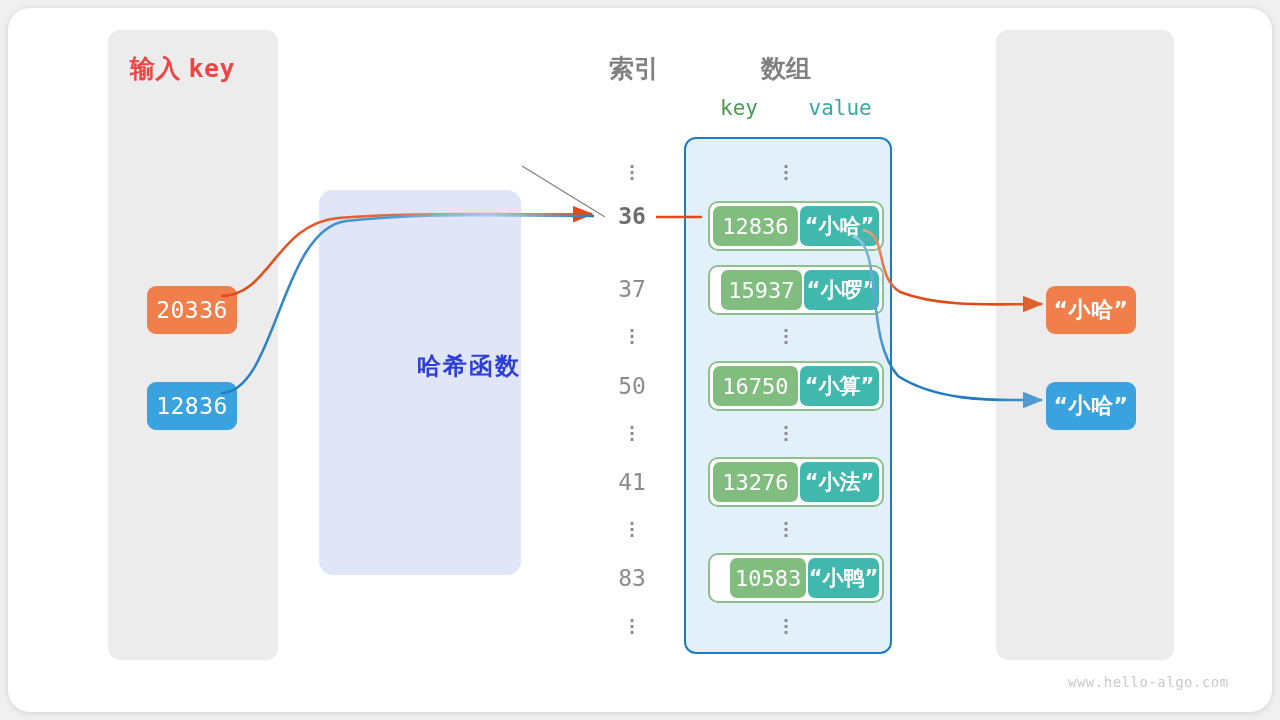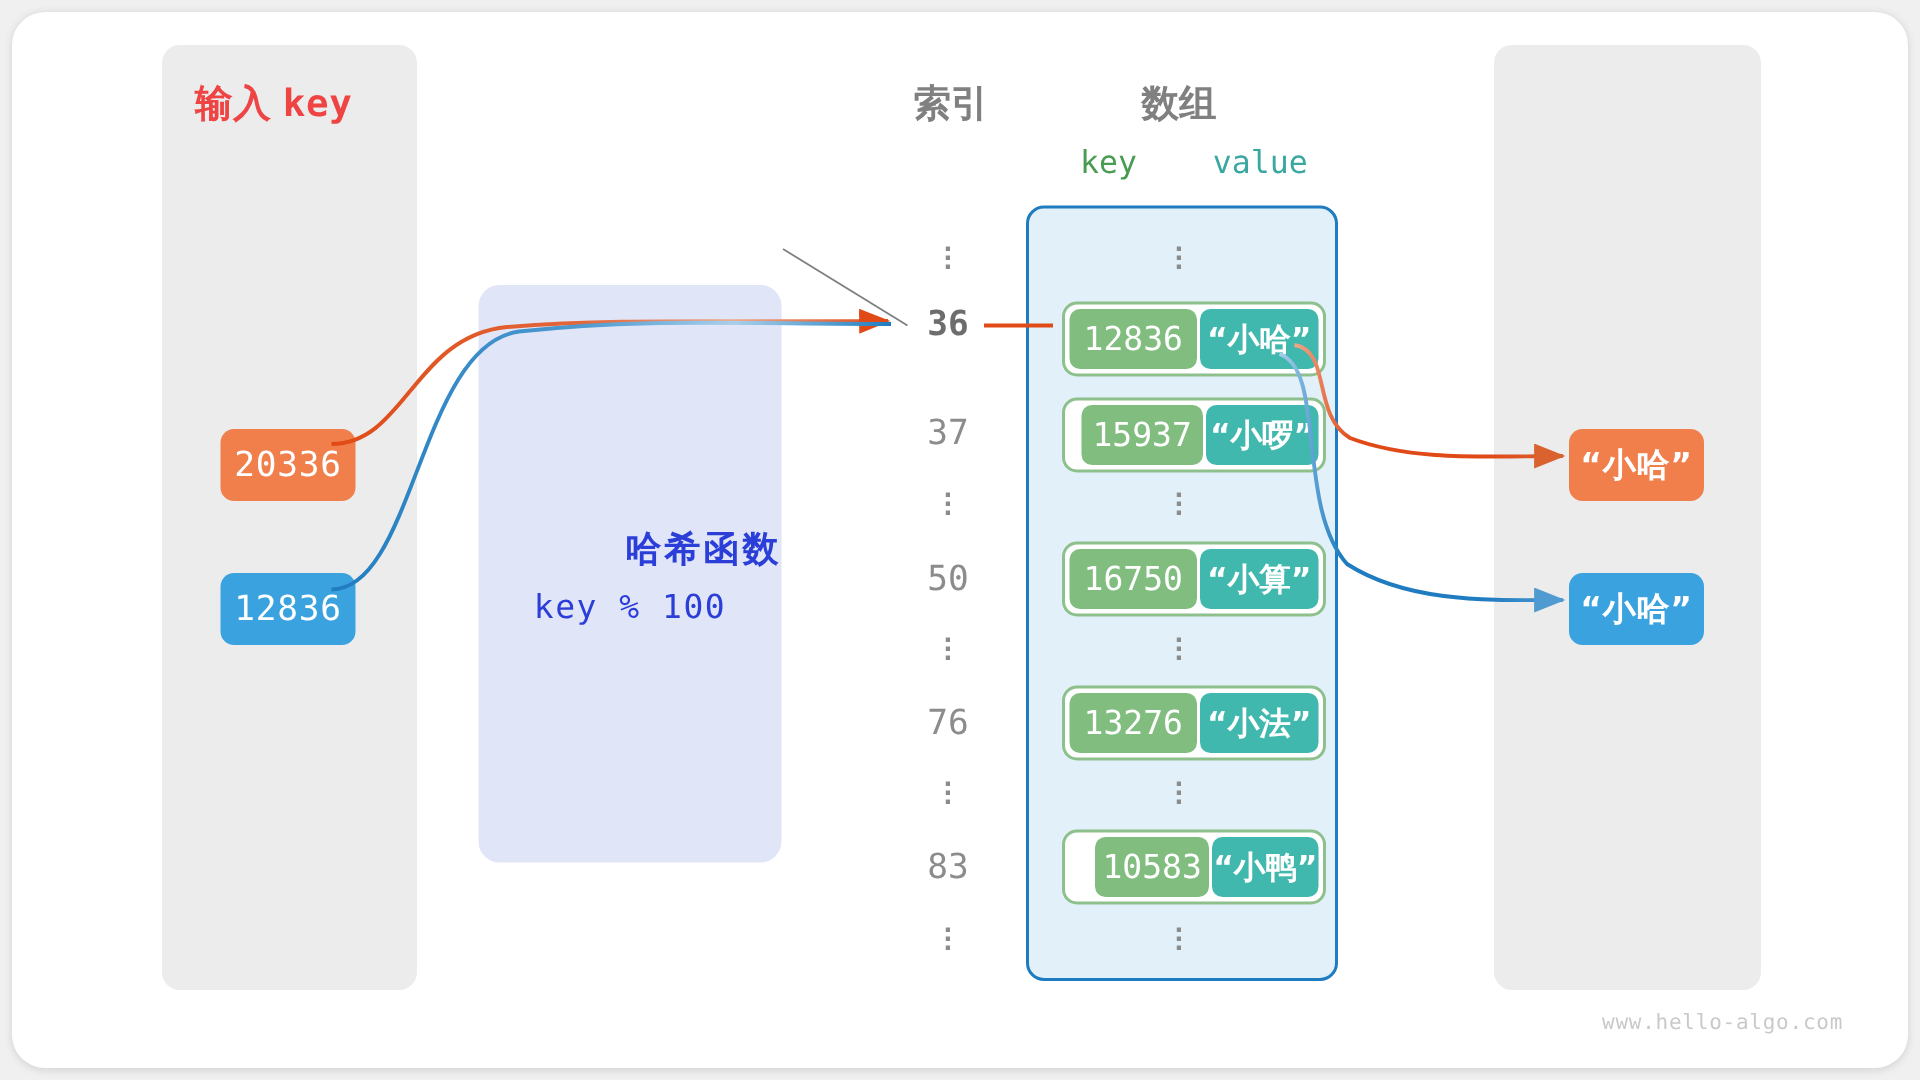--- a/index.html
+++ b/index.html
@@ -139,21 +139,20 @@
     <div class="col-head" style="left:738px;top:44px;width:80px;">数组</div>
     <div class="kv-head" style="left:712px;top:88px;">
       <span class="k">key</span>
       <span>&nbsp;&nbsp;</span>
       <span class="v">value</span>
     </div>
 
 
     <div id="hash-box"></div>
     <div id="hash-title">哈希函数</div>
-    <div id="hash-formula">key % 100</div>
 
     <div id="array-box"></div>
 
     <div id="index-layer">
         <div class="vdots" style="top: 150px; left: 592px;">
           <b>.</b>
           <b>.</b>
           <b>.</b>
         </div>
         <div class="idx hl" style="top: 195px; left: 592px;">36</div>
@@ -162,21 +161,21 @@
           <b>.</b>
           <b>.</b>
           <b>.</b>
         </div>
         <div class="idx" style="top: 365px; left: 592px;">50</div>
         <div class="vdots" style="top: 411px; left: 592px;">
           <b>.</b>
           <b>.</b>
           <b>.</b>
         </div>
-        <div class="idx" style="top: 461px; left: 592px;">76</div>
+        <div class="idx" style="top: 461px; left: 592px;">41</div>
         <div class="vdots" style="top: 507px; left: 592px;">
           <b>.</b>
           <b>.</b>
           <b>.</b>
         </div>
         <div class="idx" style="top: 557px; left: 592px;">83</div>
         <div class="vdots" style="top: 604px; left: 592px;">
           <b>.</b>
           <b>.</b>
           <b>.</b>

